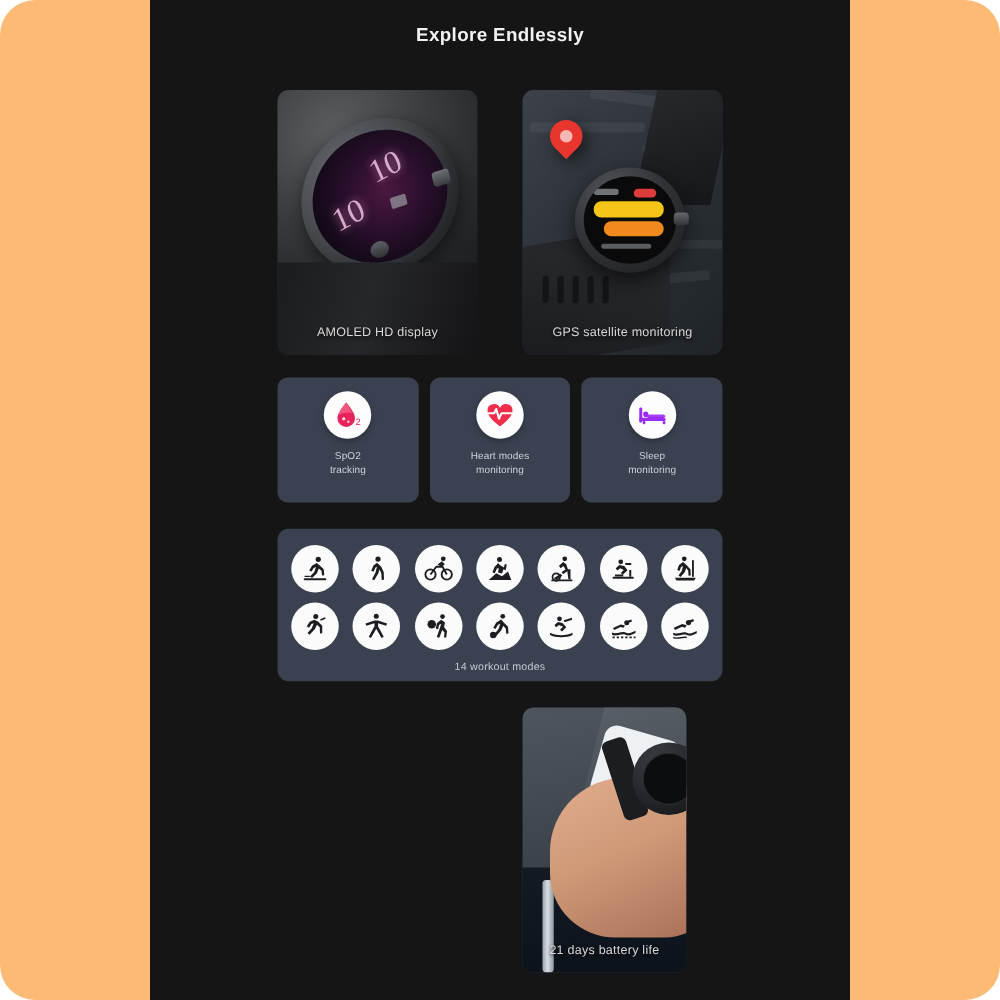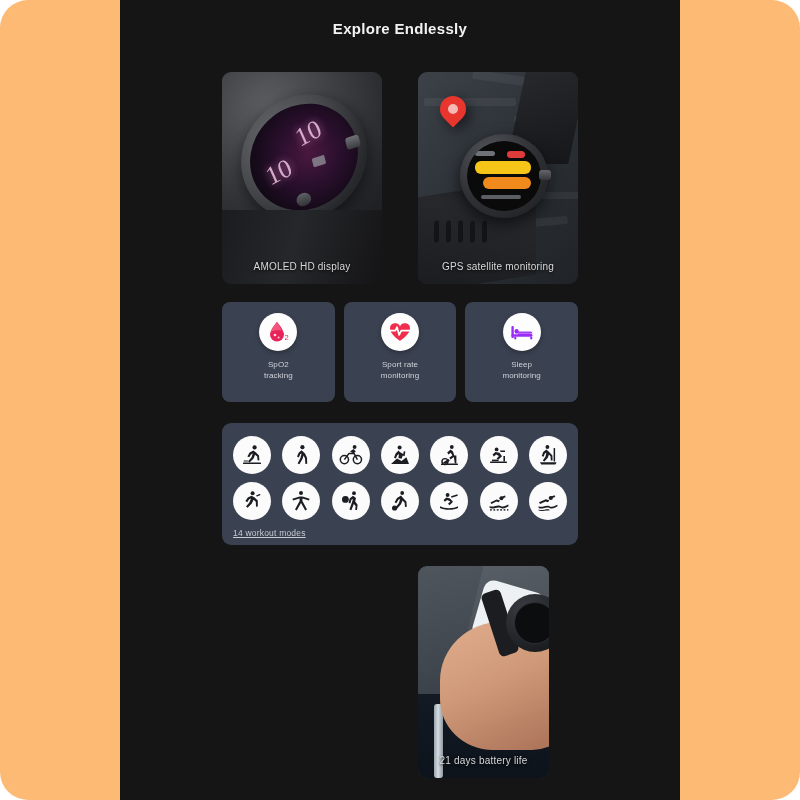--- a/index.html
+++ b/index.html
@@ -251,25 +251,25 @@
   }
   .w-icon {
     width: 38px; height: 38px;
     border-radius: 50%;
     background: #fbfbfb;
     display: flex;
     align-items: center;
     justify-content: center;
   }
   .w-caption {
+    text-align: center;
     color: #c7cbd2;
     font-size: 8.5px;
     margin-top: 3px;
     letter-spacing: .2px;
-    text-decoration: underline;
   }
 
   
   .card-water {
     left: 102px; top: 566px; width: 160px; height: 212px;
     background: linear-gradient(175deg, #7c8a92 0%, #5d6a72 30%, #46535b 58%, #8d9aa2 78%, #aab6bc 100%);
   }
   .water-arm {
     position: absolute;
     left: -6px; top: 18px;
@@ -466,21 +466,21 @@
       </div>
 
       <div class="feature">
         <span class="disc">
           <svg width="26" height="26" viewBox="0 0 26 26">
             <path d="M13 22 C13 22 3 15.4 3 9.6 A5.2 5.2 0 0 1 13 7.4 A5.2 5.2 0 0 1 23 9.6 C23 15.4 13 22 13 22 Z" fill="#f02d4b"></path>
             <path d="M3.2 11.6 H8.4 L10 8.2 L12.2 16 L14.2 11.6 H22.8" fill="none" stroke="#ffffff" stroke-width="1.7" stroke-linejoin="round" stroke-linecap="round"></path>
           </svg>
         </span>
         <span class="flabel">
-          <span>Sport rate</span><br>
+          <span>Heart modes</span><br>
           <span>monitoring</span>
         </span>
       </div>
 
       <div class="feature">
         <span class="disc">
           <svg width="26" height="26" viewBox="0 0 26 26">
             <rect x="2.4" y="7" width="2.4" height="12" rx="1" fill="#9b2cf5"></rect>
             <rect x="2.4" y="15.2" width="21" height="2.6" rx="1.2" fill="#9b2cf5"></rect>
             <path d="M9 14.6 H21.2 A2.4 2.4 0 0 1 23.4 17 H9 Z" fill="#9b2cf5"></path>

